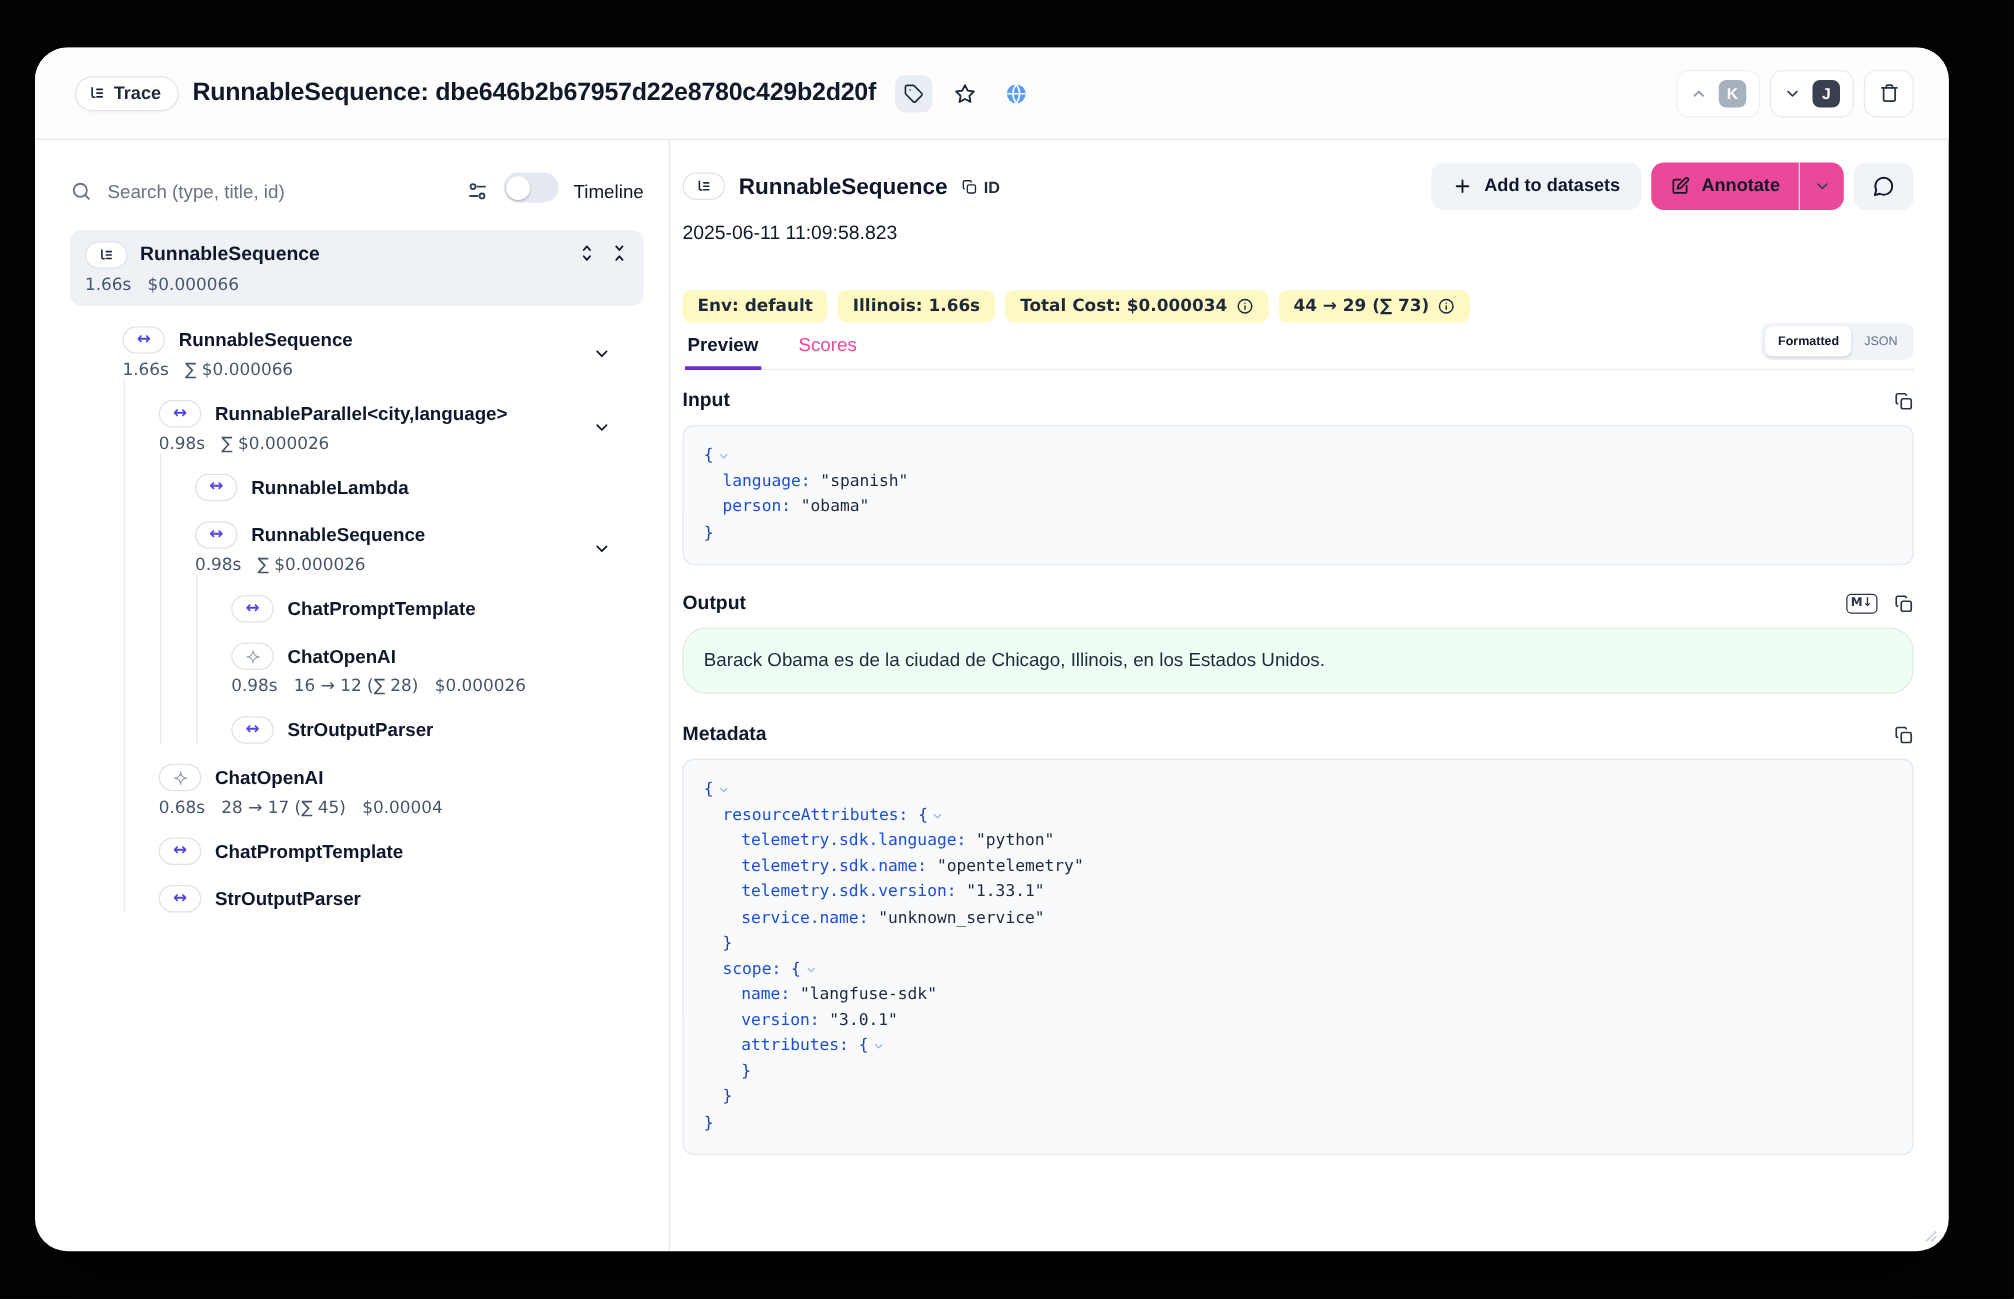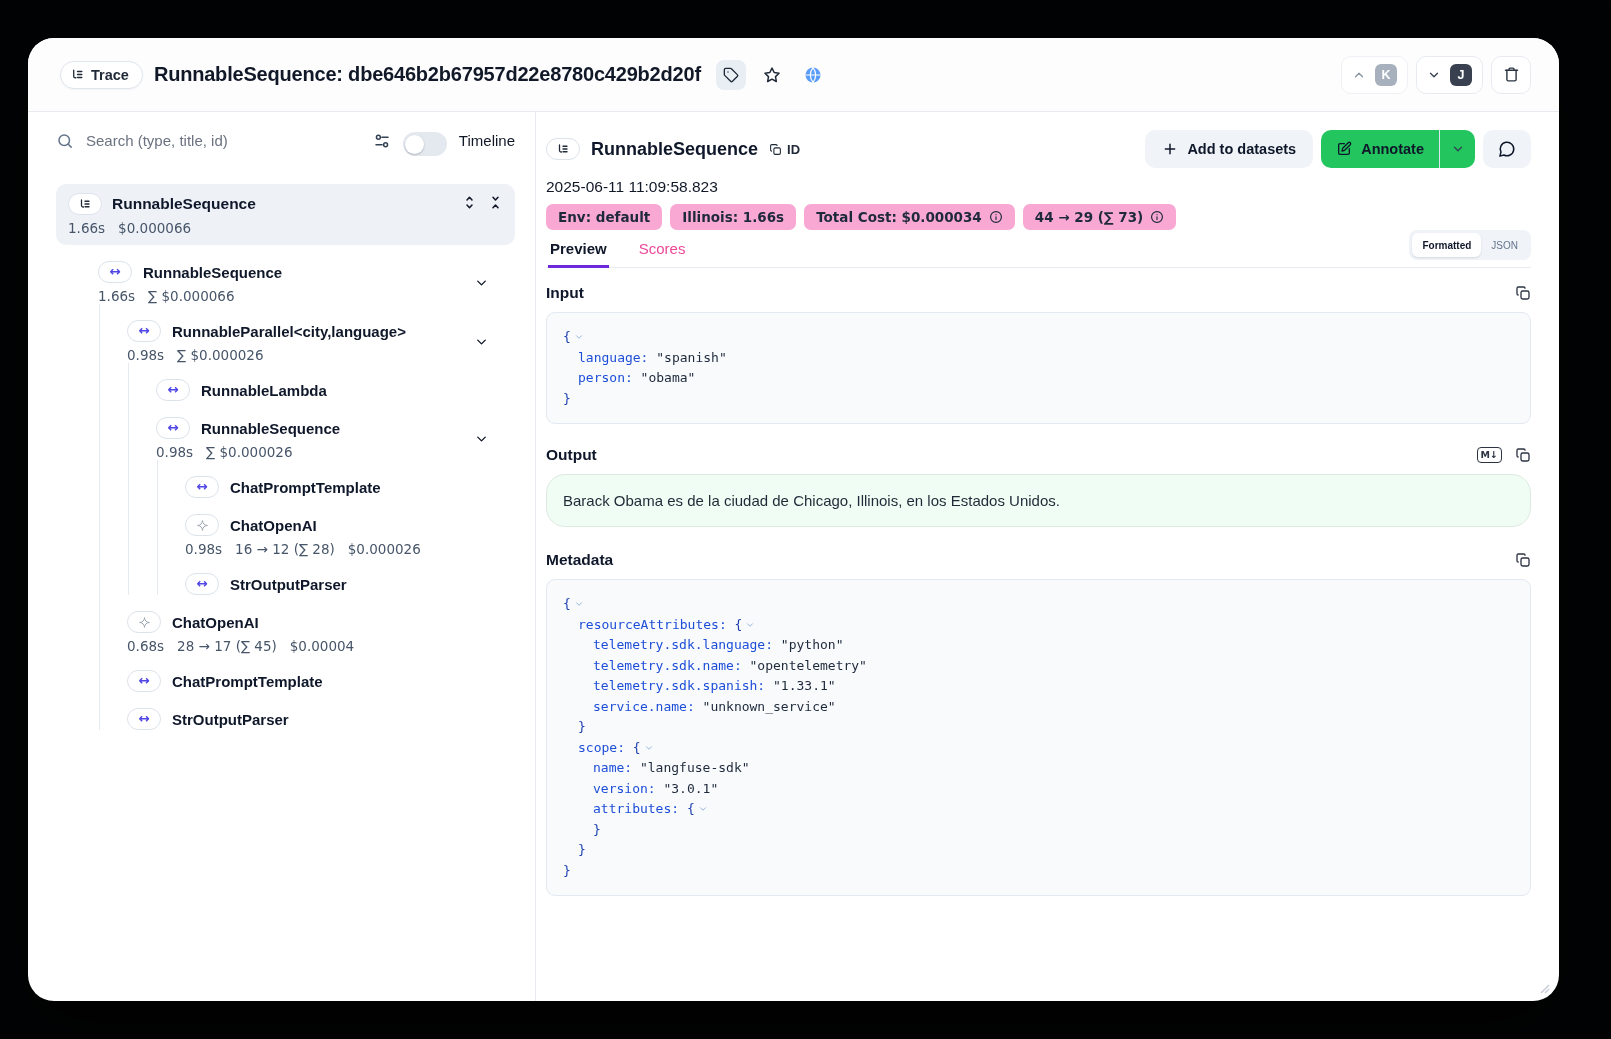--- a/index.html
+++ b/index.html
@@ -28,21 +28,21 @@
   .key-badge { width:22px; height:22px; border-radius:6px; display:inline-flex; align-items:center;
     justify-content:center; font-size:12.5px; font-weight:700; color:#fff; }
   .key-k { background:#a7b0bd; } .key-j { background:#394150; }
   .icon-btn { width:40px; height:38px; border-radius:10px; border:1px solid #e7ebf0; background:#fff;
     display:inline-flex; align-items:center; justify-content:center; color:#2c3442; }
 
   
   .bdy { flex:1; display:flex; min-height:0; }
   .sidebar { width:508px; flex:0 0 508px; border-right:1px solid #e7ebf0;
     padding:20px 20px 0 28px; overflow:hidden; }
-  .search-row { display:flex; align-items:flex-start; gap:12px; height:30px; color:#64748b; }
+  .search-row { display:flex; align-items:flex-end; gap:12px; height:30px; color:#64748b; }
   .search-input { flex:1; border:none; outline:none; font-size:15px; color:#111827;
     font-family:inherit; background:transparent; min-width:0; }
   .search-input::placeholder { color:#6b7280; }
   .toggle { width:44px; height:24px; border-radius:999px; background:#e4e9ef; position:relative; flex:0 0 44px; }
   .knob { position:absolute; left:2.5px; top:2.5px; width:19px; height:19px; border-radius:50%;
     background:#fff; box-shadow:0 1px 2px rgba(16,24,40,.25); }
   .timeline-lbl { font-size:15px; color:#111827; font-weight:500; }
 
   .root-card { margin-top:22px; background:#eef2f7; border-radius:10px; padding:9px 12px; position:relative; }
   .line1 { display:flex; align-items:center; gap:10px; }
@@ -66,32 +66,32 @@
   .main { flex:1; display:flex; flex-direction:column; min-width:0; }
   .main-head { padding:18px 28px 0 10px; }
   .title-row { display:flex; align-items:center; }
   .title-left { display:flex; align-items:center; gap:11px; flex:1; min-width:0; }
   .main-title { font-size:18px; font-weight:700; color:#0f172a; }
   .id-btn { display:inline-flex; align-items:center; gap:5px; color:#1f2937;
     font-size:13px; font-weight:600; }
   .title-actions { display:flex; align-items:center; gap:8px; }
   .btn { height:38px; border-radius:10px; background:#f0f4f8; display:inline-flex; align-items:center;
     gap:9px; padding:0 17px; font-size:14.5px; font-weight:600; color:#0f172a; border:none; font-family:inherit; }
-  .btn-split { display:flex; align-items:stretch; background:#22c55e; border-radius:10px; height:38px; }
+  .btn-split { display:flex; align-items:stretch; background:#ec4899; border-radius:10px; height:38px; }
   .btn-split .main-part { display:flex; align-items:center; gap:9px; padding:0 15px;
     font-size:14.5px; font-weight:600; color:#0f172a; }
   .btn-split .chev-part { width:36px; display:flex; align-items:center; justify-content:center;
     border-left:1px solid #dfe5ec; color:#334155; }
   .btn-icon { width:48px; padding:0; justify-content:center; }
 
   .timestamp { margin-top:10px; font-size:15.5px; color:#111827; }
   .badge-row { margin-top:8px; display:flex; gap:8px; flex-wrap:wrap; }
-  .badge { background:#f9a8d4; border-radius:7px; padding:5px 12px; font-size:13.5px; font-weight:600;
+  .badge { background:#fef9c3; border-radius:7px; padding:5px 12px; font-size:13.5px; font-weight:600;
     color:#1e293b; display:inline-flex; align-items:center; gap:7px;
-    font-family:"DejaVu Sans",sans-serif; white-space:nowrap; }
+    font-family:"DejaVu Sans",sans-serif; white-space:nowrap;margin-top:28px; }
 
   .tabs-row { margin-top:10px; display:flex; align-items:flex-end; border-bottom:1px solid #e7ebf0;
     position:relative; padding-left:2px; }
   .tab { font-size:15px; color:#ec4899; font-weight:500; padding:0 2px 10px; margin-right:28px; cursor:default; }
   .tab.active { color:#0f172a; font-weight:600; border-bottom:3px solid #6d28d9;
     padding-bottom:7px; margin-bottom:-1px; }
   .seg { position:absolute; right:0; bottom:7px; display:flex; align-items:center; background:#f0f4f8;
     border-radius:8px; padding:3px; height:30px; }
   .seg-item { font-size:10px; padding:0 10px; height:24px; display:flex; align-items:center;
     color:#64748b; font-weight:500; border-radius:6px; }
@@ -555,21 +555,21 @@
           </div>
           <div class="codebox">
               <div class="cl" style="padding-left: 0px;"><span class="tk-brace">{</span><span class="isvg i10 chev-code"><svg viewBox="0 0 24 24" fill="none" stroke="currentColor" stroke-width="2.2" stroke-linecap="round" stroke-linejoin="round">
                     <path d="m6 9 6 6 6-6"></path>
                   </svg></span></div>
               <div class="cl" style="padding-left: 15px;"><span class="tk-key">resourceAttributes:</span><span class="tk-brace"> {</span><span class="isvg i10 chev-code"><svg viewBox="0 0 24 24" fill="none" stroke="currentColor" stroke-width="2.2" stroke-linecap="round" stroke-linejoin="round">
                     <path d="m6 9 6 6 6-6"></path>
                   </svg></span></div>
               <div class="cl" style="padding-left: 30px;"><span class="tk-key">telemetry.sdk.language:</span><span class="tk-val"> "python"</span></div>
               <div class="cl" style="padding-left: 30px;"><span class="tk-key">telemetry.sdk.name:</span><span class="tk-val"> "opentelemetry"</span></div>
-              <div class="cl" style="padding-left: 30px;"><span class="tk-key">telemetry.sdk.spanish:</span><span class="tk-val"> "1.33.1"</span></div>
+              <div class="cl" style="padding-left: 30px;"><span class="tk-key">telemetry.sdk.version:</span><span class="tk-val"> "1.33.1"</span></div>
               <div class="cl" style="padding-left: 30px;"><span class="tk-key">service.name:</span><span class="tk-val"> "unknown_service"</span></div>
               <div class="cl" style="padding-left: 15px;"><span class="tk-brace">}</span></div>
               <div class="cl" style="padding-left: 15px;"><span class="tk-key">scope:</span><span class="tk-brace"> {</span><span class="isvg i10 chev-code"><svg viewBox="0 0 24 24" fill="none" stroke="currentColor" stroke-width="2.2" stroke-linecap="round" stroke-linejoin="round">
                     <path d="m6 9 6 6 6-6"></path>
                   </svg></span></div>
               <div class="cl" style="padding-left: 30px;"><span class="tk-key">name:</span><span class="tk-val"> "langfuse-sdk"</span></div>
               <div class="cl" style="padding-left: 30px;"><span class="tk-key">version:</span><span class="tk-val"> "3.0.1"</span></div>
               <div class="cl" style="padding-left: 30px;"><span class="tk-key">attributes:</span><span class="tk-brace"> {</span><span class="isvg i10 chev-code"><svg viewBox="0 0 24 24" fill="none" stroke="currentColor" stroke-width="2.2" stroke-linecap="round" stroke-linejoin="round">
                     <path d="m6 9 6 6 6-6"></path>
                   </svg></span></div>

